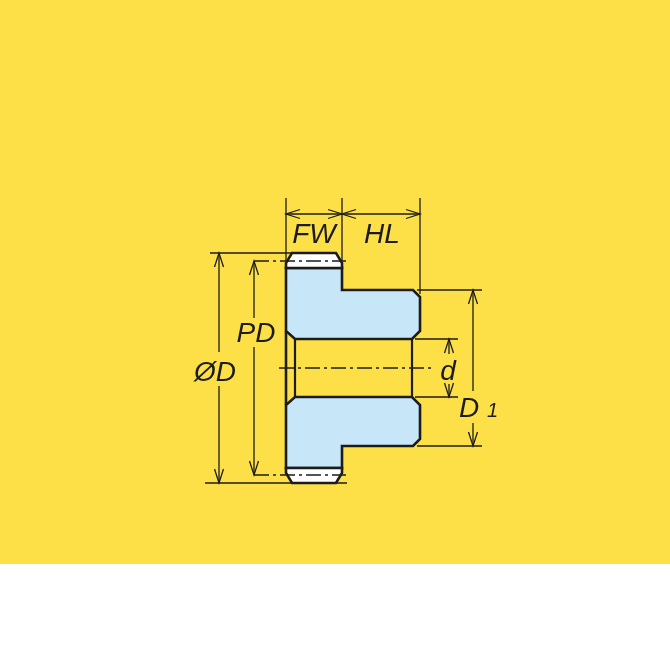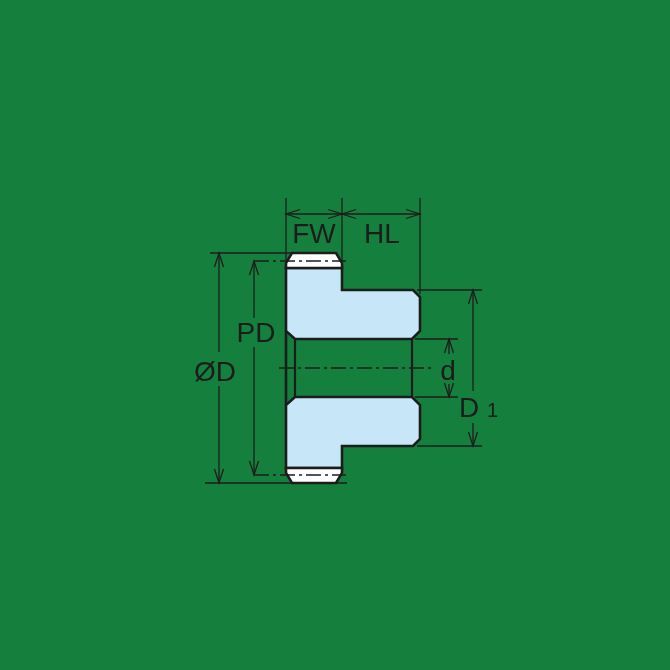--- a/index.html
+++ b/index.html
@@ -3,23 +3,24 @@
 <meta charset="utf-8">
 <style>
   html, body {
     margin: 0;
     padding: 0;
     background: #ffffff;
   }
   .canvas {
     position: relative;
     width: 670px;
-    height: 670px;
-    background: #15803d;
+    height: 564px;
+    background: #fde047;
     overflow: hidden;
+    font-style: italic;
   }
   svg {
     display: block;
   }
   text {
     font-family: "Liberation Sans", "DejaVu Sans", sans-serif;
     font-size: 28px;
   }
   .sub {
     font-size: 20px;

